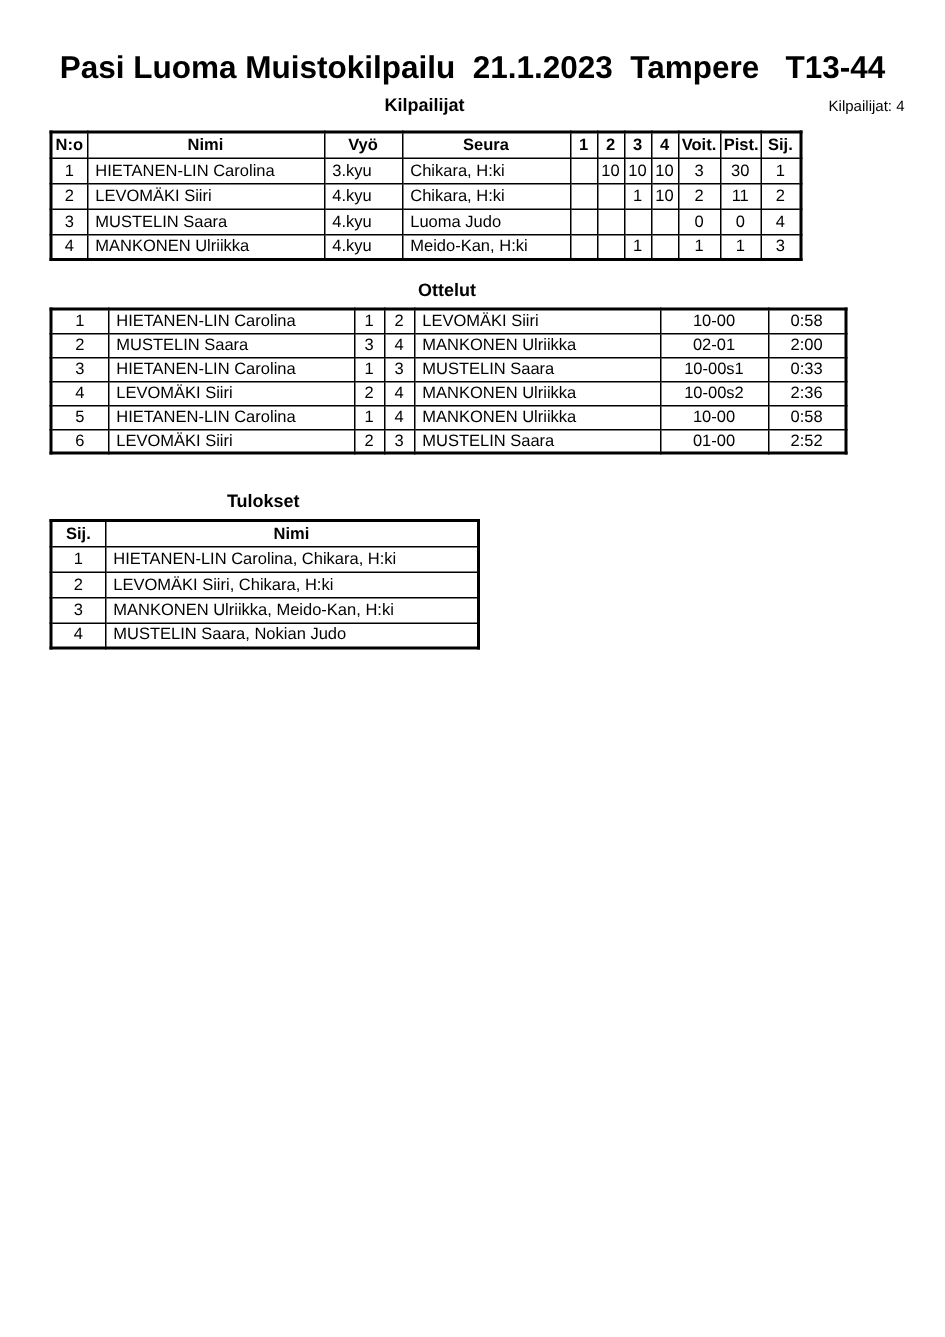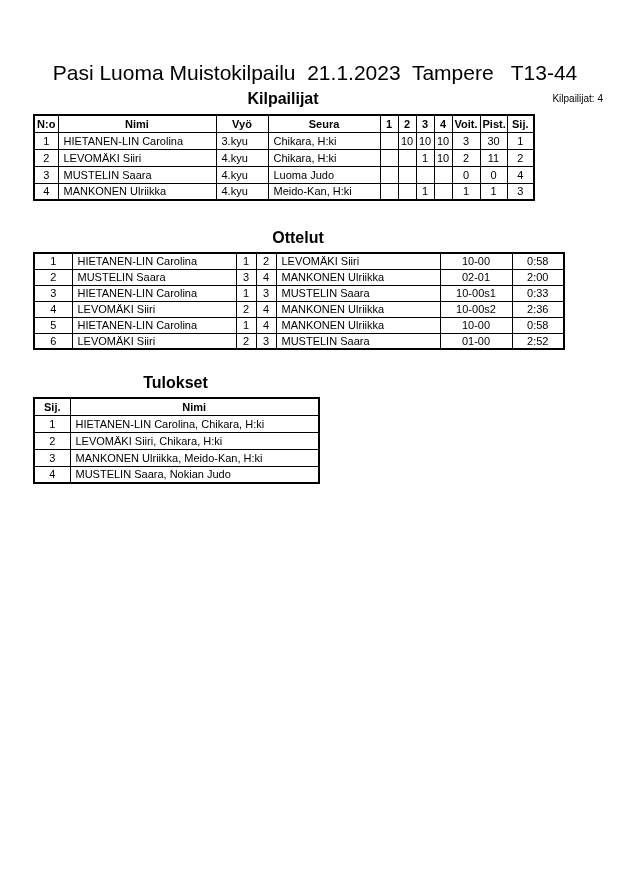--- a/index.html
+++ b/index.html
@@ -3,43 +3,43 @@
 <meta charset="utf-8">
 <style>
   * { margin:0; padding:0; box-sizing:border-box; }
   html, body { background:#fff; }
   body {
     width:630px; height:891px; position:relative; overflow:hidden;
     color:#000; font-family:"Liberation Sans","DejaVu Sans",sans-serif;
   }
   .page { position:relative; width:630px; height:891px; }
   .title {
-    padding-top:61px; text-align:center; font-size:21px; font-weight:normal;
+    padding-top:34px; text-align:center; font-size:21px; font-weight:bold;
     white-space:pre;
   }
   .subrow { position:relative; height:20px; margin-top:3px; }
-  .tbl-heading { font-weight:bold; font-size:16px; text-align:center; }
+  .tbl-heading { font-weight:bold; font-size:12px; text-align:center; }
   #competitors-heading { position:absolute; left:33px; width:500px; top:2px; }
   #competitors-count { position:absolute; right:27px; top:5px; font-size:10px; }
   table {
     border-collapse:collapse; table-layout:fixed; font-size:11px;
     margin-left:33px; border:2px solid #000;
   }
   th, td {
     border:1px solid #000; height:17px; padding:0 2px;
     white-space:nowrap; overflow:hidden; text-align:center; font-weight:normal;
     font-size:11px;
   }
   th { font-weight:bold; }
   .L { text-align:left; padding-left:5px;margin-top:43px; }
   #competitors-table { width:500px; margin-top:6px; }
   #matches-table { width:530px; margin-top:5px; }
   #matches-table th, #matches-table td { height:16px; }
   #results-table { width:285px; margin-top:5px; }
-  #matches-heading { margin-top:28px; margin-left:33px; width:530px; }
+  #matches-heading { margin-top:12px; margin-left:33px; width:530px; }
   #results-heading { margin-top:24px; margin-left:33px; width:285px; }
 </style>
 </head>
 <body>
 
 <div class="page">
 
   <div class="title">Pasi Luoma Muistokilpailu  21.1.2023  Tampere   T13-44</div>
 
   <div class="subrow">

